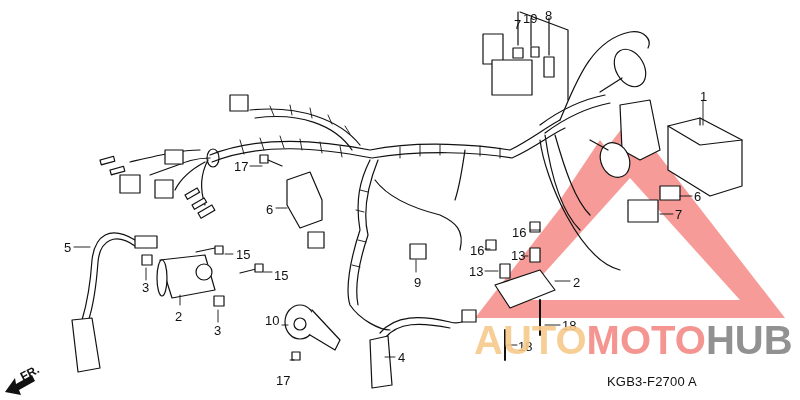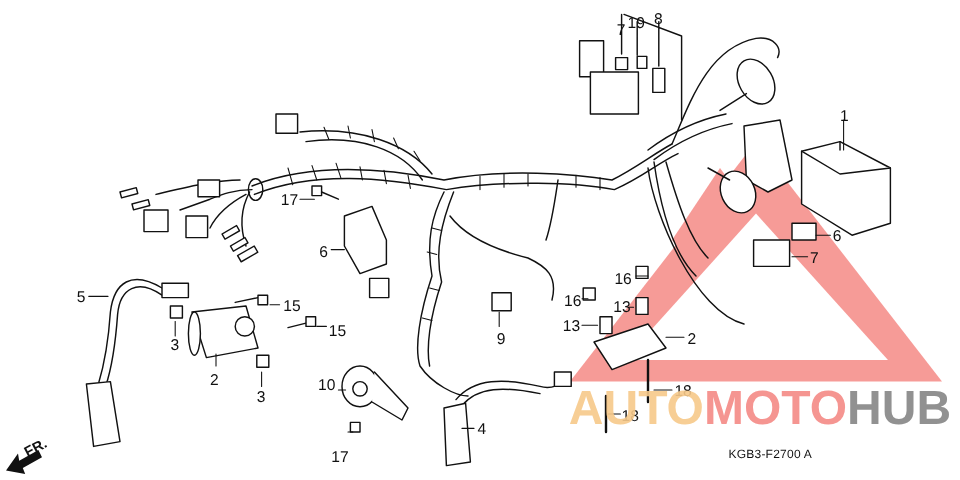--- a/index.html
+++ b/index.html
@@ -1,19 +1,19 @@
 <!DOCTYPE html>
 <html><head>
 <meta charset="utf-8">
 <style>
   html,body{margin:0;padding:0;background:#fff;}
   body{width:800px;height:400px;overflow:hidden;position:relative;font-family:"Liberation Sans",sans-serif;}
   #canvas{position:absolute;left:0;top:0;width:800px;height:400px;}
   .lbl{position:absolute;font-size:13px;color:#111;line-height:1;font-family:"Liberation Sans",sans-serif;}
-  .code{position:absolute;left:607px;top:374px;font-size:10px;color:#111;letter-spacing:0.2px;font-family:"Liberation Sans",sans-serif;}
+  .code{position:absolute;left:607px;top:374px;font-size:13px;color:#111;letter-spacing:0.2px;font-family:"Liberation Sans",sans-serif;}
   .fr{position:absolute;left:20px;top:366px;font-size:12px;font-weight:bold;color:#111;transform:rotate(-28deg);font-family:"Liberation Sans",sans-serif;}
   .wm{position:absolute;left:474px;top:318px;font-size:40px;font-weight:bold;letter-spacing:0px;font-family:"Liberation Sans",sans-serif;white-space:nowrap;}
   .wm .a{color:#f7c98a;opacity:0.9;}
   .wm .b{color:#f58a86;opacity:0.9;}
   .wm .c{color:#8c8c8c;opacity:0.95;}
 </style>
 </head>
 <body>
 
 <svg id="canvas" width="800" height="400" viewBox="0 0 800 400" xmlns="http://www.w3.org/2000/svg">

